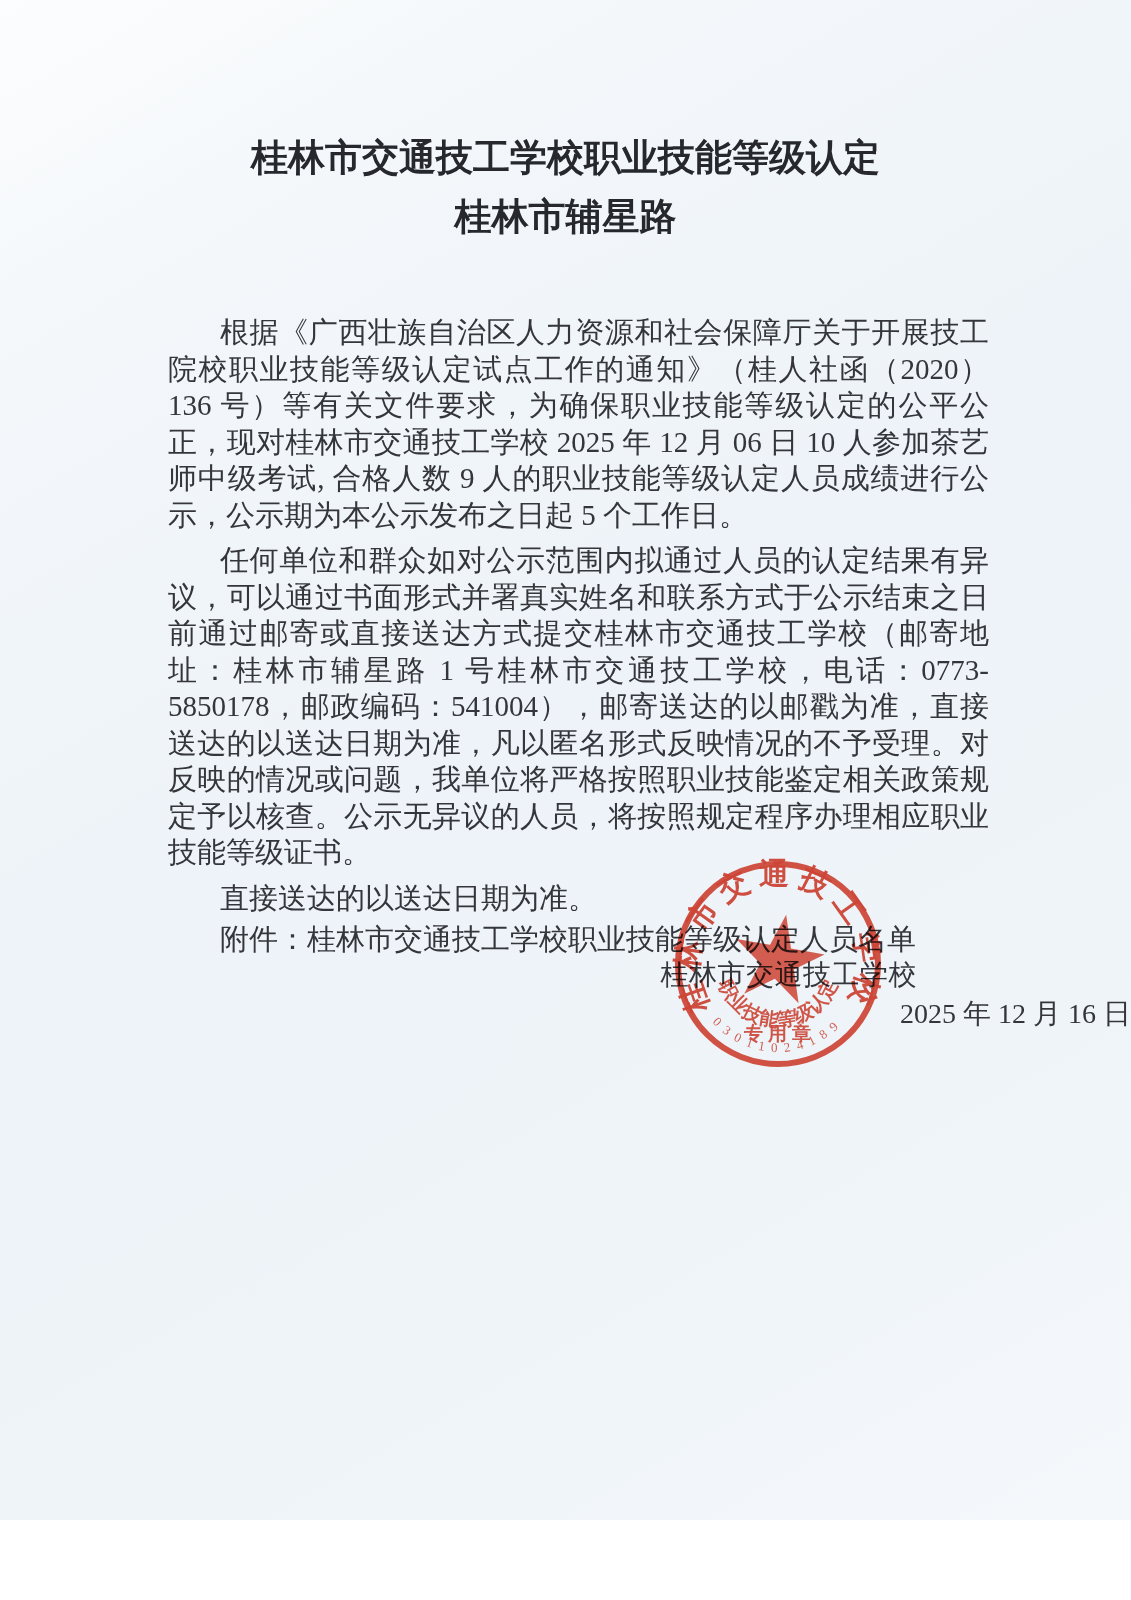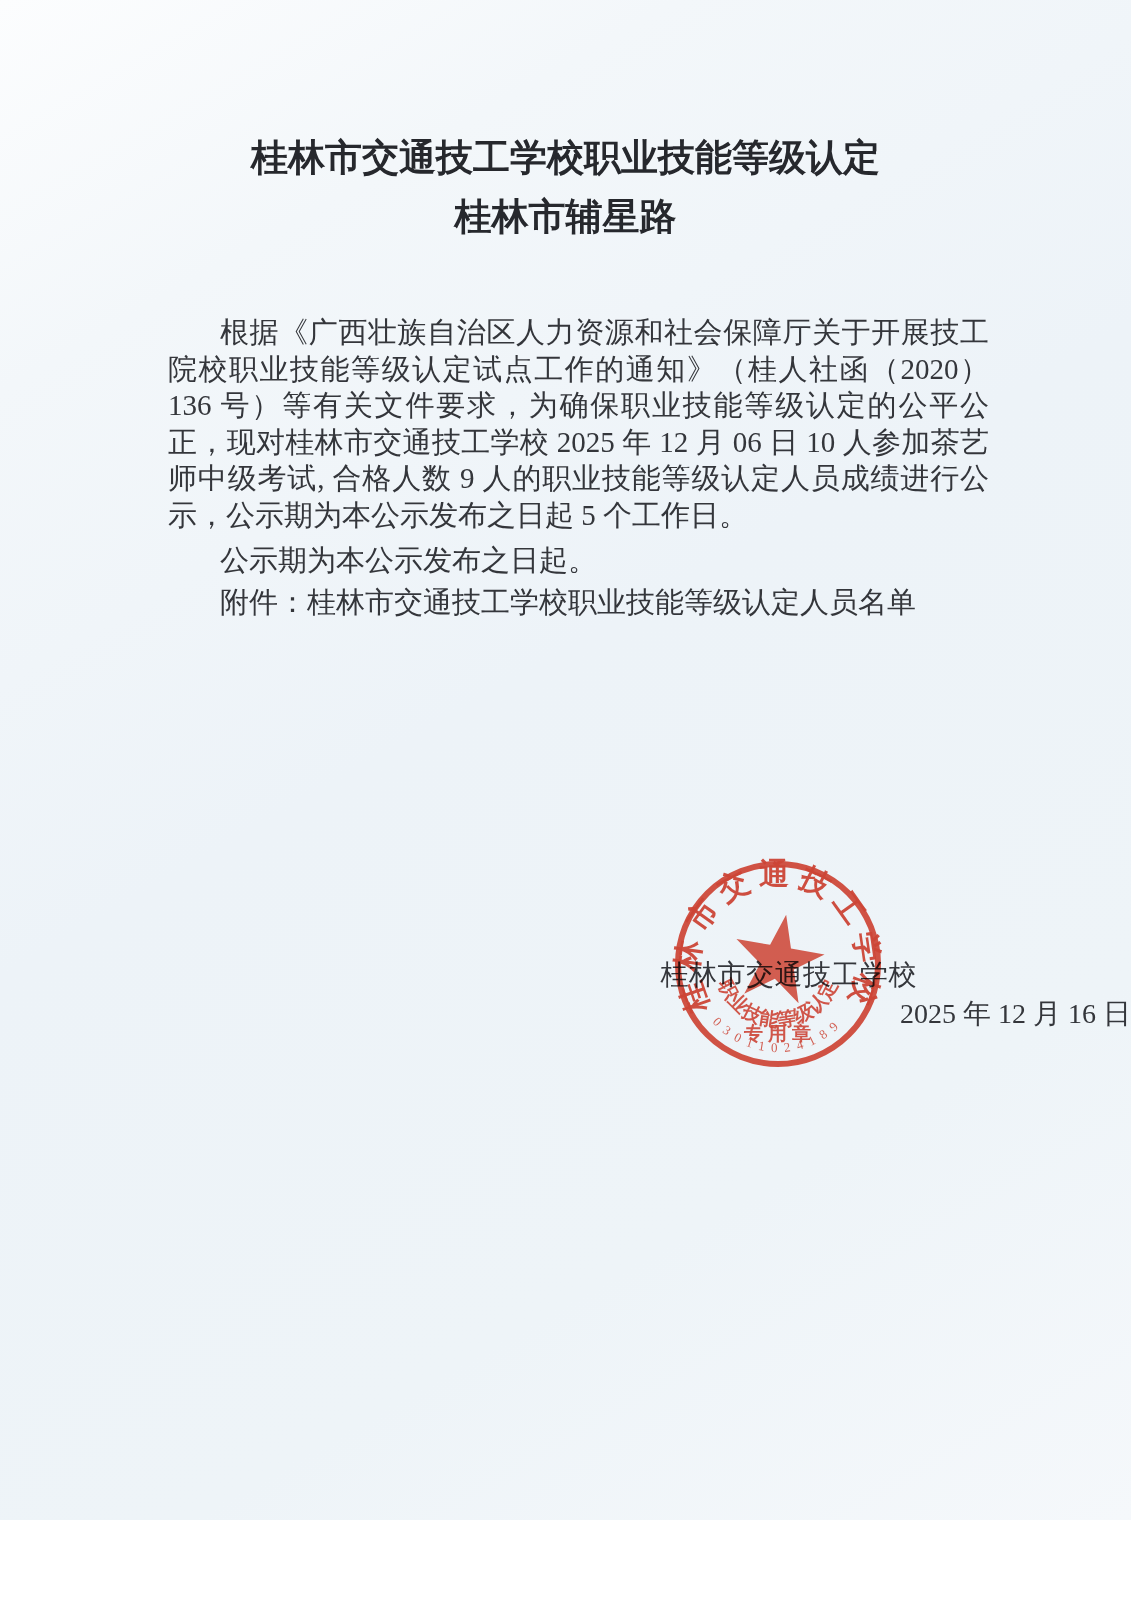--- a/index.html
+++ b/index.html
@@ -49,21 +49,22 @@
 
 <div class="page">
 
   <h1 class="title">
     <span class="tline">桂林市交通技工学校职业技能等级认定</span>
     <span class="tline">桂林市辅星路</span>
   </h1>
 
   <div class="content">
     <p class="p1">根据《广西壮族自治区人力资源和社会保障厅关于开展技工院校职业技能等级认定试点工作的通知》（桂人社函（2020）136 号）等有关文件要求，为确保职业技能等级认定的公平公正，现对桂林市交通技工学校 2025 年 12 月 06 日 10 人参加茶艺师中级考试, 合格人数 9 人的职业技能等级认定人员成绩进行公示，公示期为本公示发布之日起 5 个工作日。</p>
-    <p class="p3">公示期为本公示发布之日起。</p>
+    <p class="p2">任何单位和群众如对公示范围内拟通过人员的认定结果有异议，可以通过书面形式并署真实姓名和联系方式于公示结束之日前通过邮寄或直接送达方式提交桂林市交通技工学校（邮寄地址：桂林市辅星路 1 号桂林市交通技工学校，电话：0773-5850178，邮政编码：541004），邮寄送达的以邮戳为准，直接送达的以送达日期为准，凡以匿名形式反映情况的不予受理。对反映的情况或问题，我单位将严格按照职业技能鉴定相关政策规定予以核查。公示无异议的人员，将按照规定程序办理相应职业技能等级证书。</p>
+    <p class="p3">直接送达的以送达日期为准。</p>
     <p class="p4">附件：桂林市交通技工学校职业技能等级认定人员名单</p>
   </div>
 
   <div class="signature">
     <div class="sig-org">桂林市交通技工学校</div>
     <div class="sig-date">2025 年 12 月 16 日</div>
   </div>
 
   <svg class="seal" viewBox="0 0 230 230" aria-hidden="true">
     <defs>

